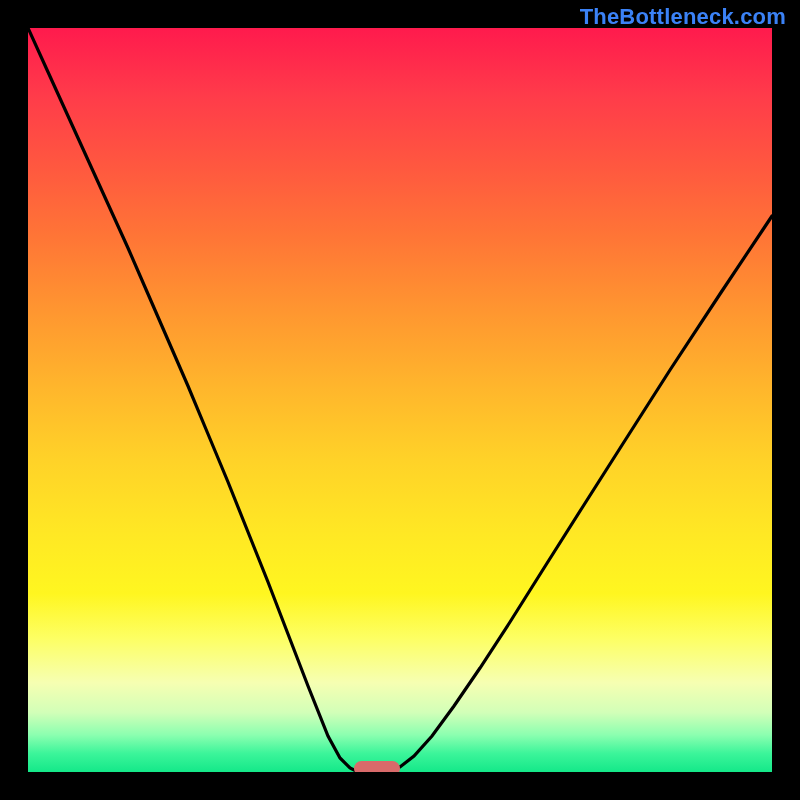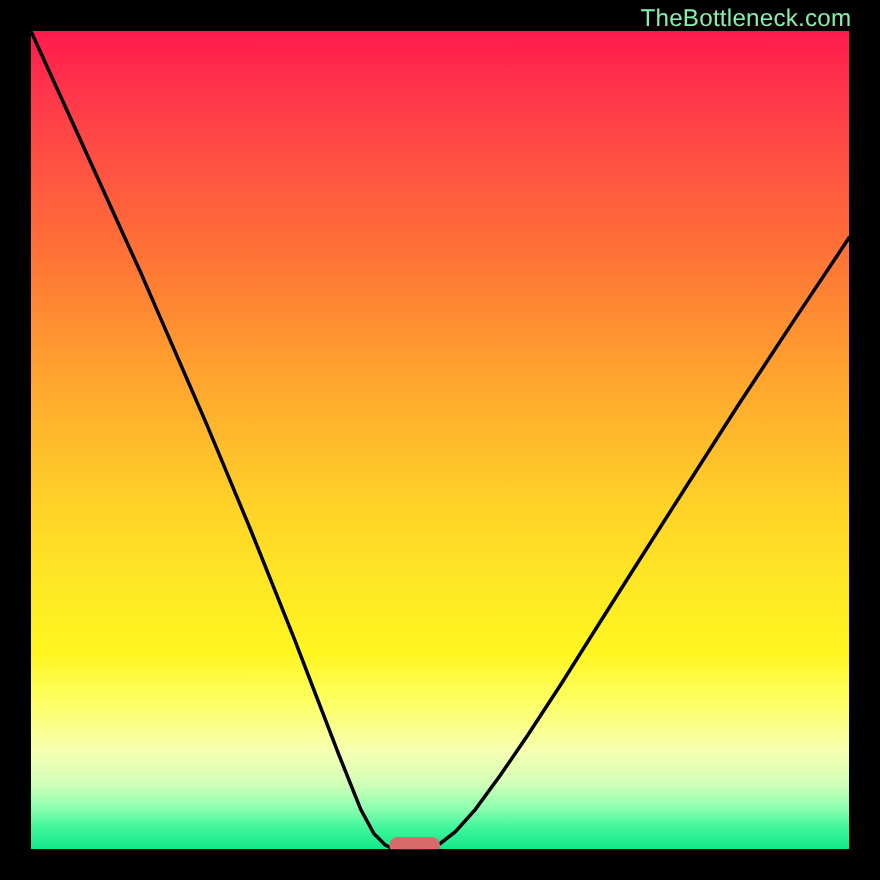--- a/index.html
+++ b/index.html
@@ -53,25 +53,25 @@
     );
   }
   .marker {
     position: absolute;
     background: #d96a6a;
     border-radius: 8px;
   }
   .watermark {
     position: absolute;
     top: 4px;
-    right: 26px;
-    color: #86efac;
+    right: 14px;
+    color: #3b82f6;
     font-size: 22px;
     letter-spacing: 0.2px;
-    font-weight: 400;
+    font-weight: 700;
   }
   svg.curve {
     position: absolute;
     left: 0;
     top: 0;
     width: 100%;
     height: 100%;
     overflow: visible;
   }
 </style>

